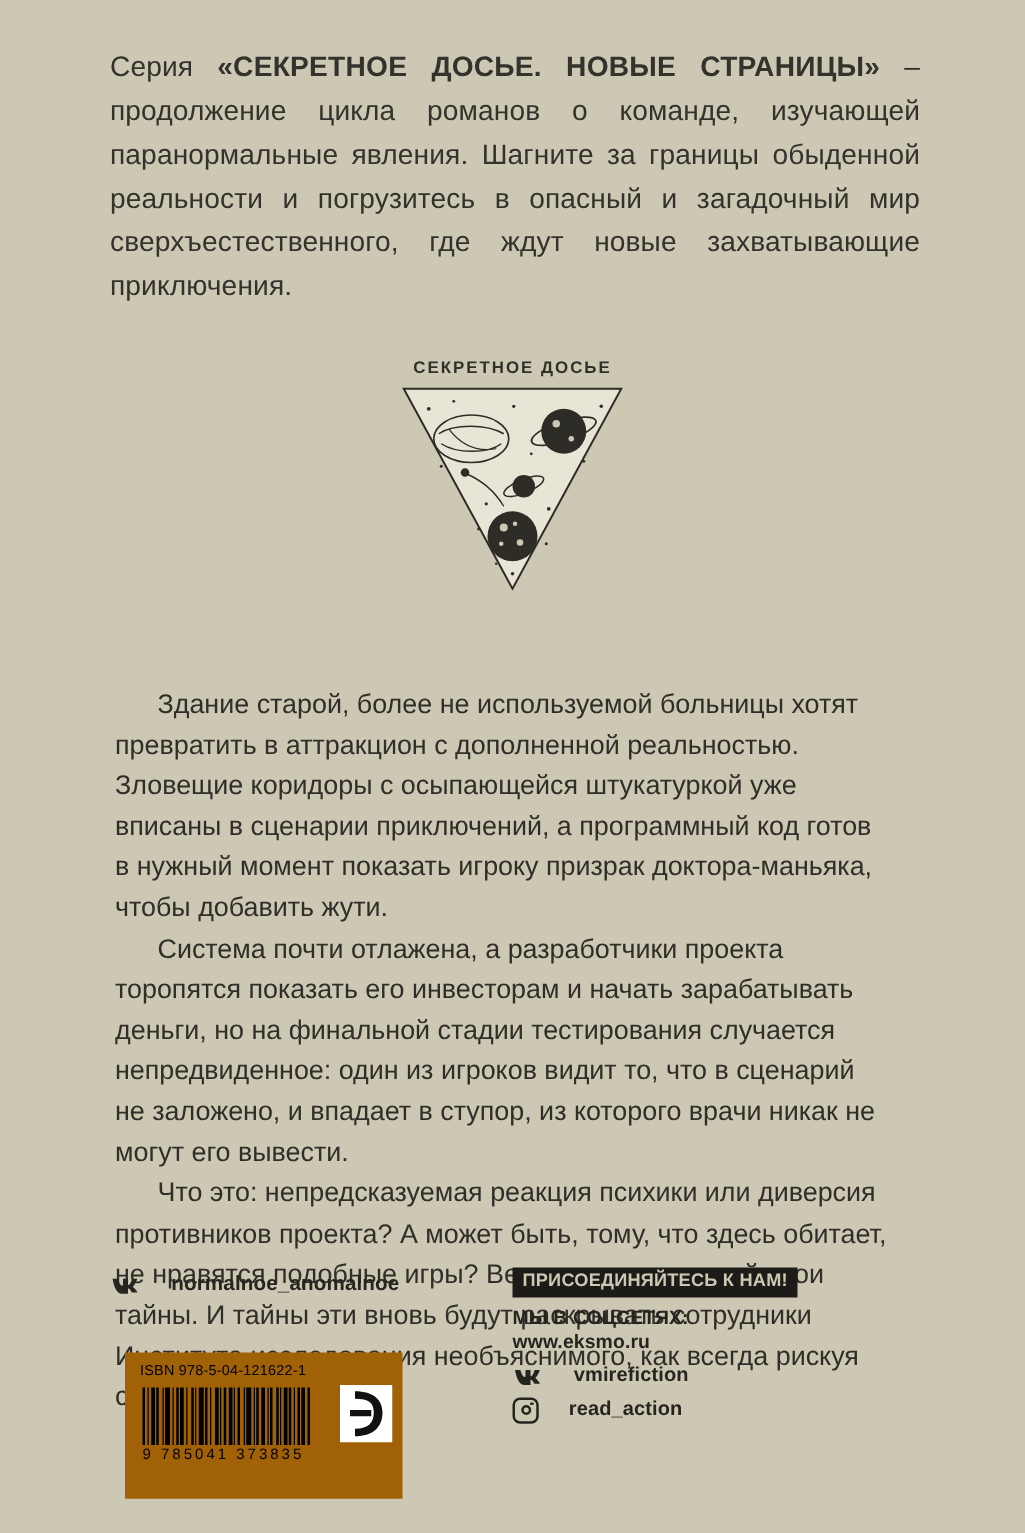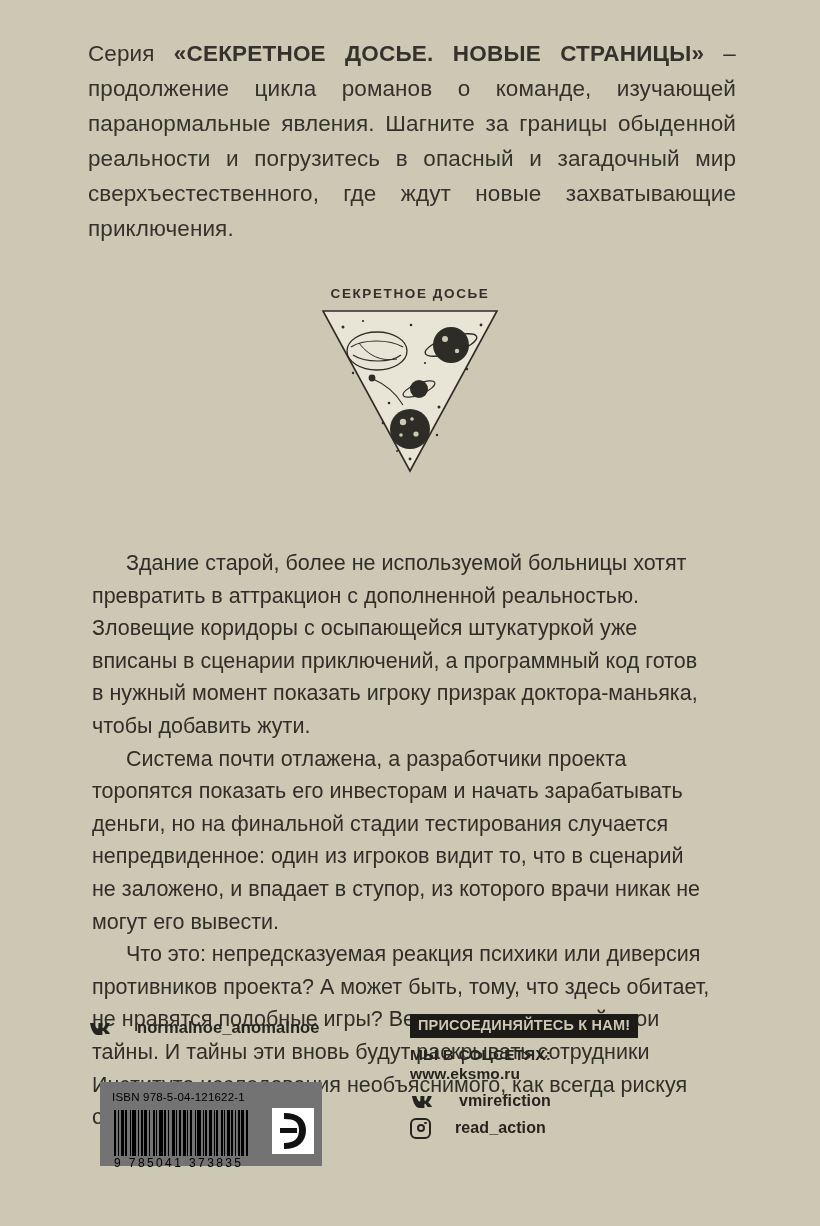--- a/index.html
+++ b/index.html
@@ -151,22 +151,22 @@
   .join-soc { margin-top: 6px; }
   .join-soc .soc-row { height: 25px; margin-bottom: 2px; }
   .join-soc .soc-label { font-size: 16px; }
 
   
   .isbn-box {
     position: absolute;
     left: 100px;
     top: 1082px;
     width: 222px;
-    height: 84px;
-    background: #737373;
+    height: 117px;
+    background: #a16207;
     box-sizing: border-box;
   }
   .isbn-text {
     position: absolute;
     left: 12px;
     top: 9px;
     font-size: 11.5px;
     color: #000;
     letter-spacing: .2px;
     font-family: "Liberation Sans", sans-serif;

